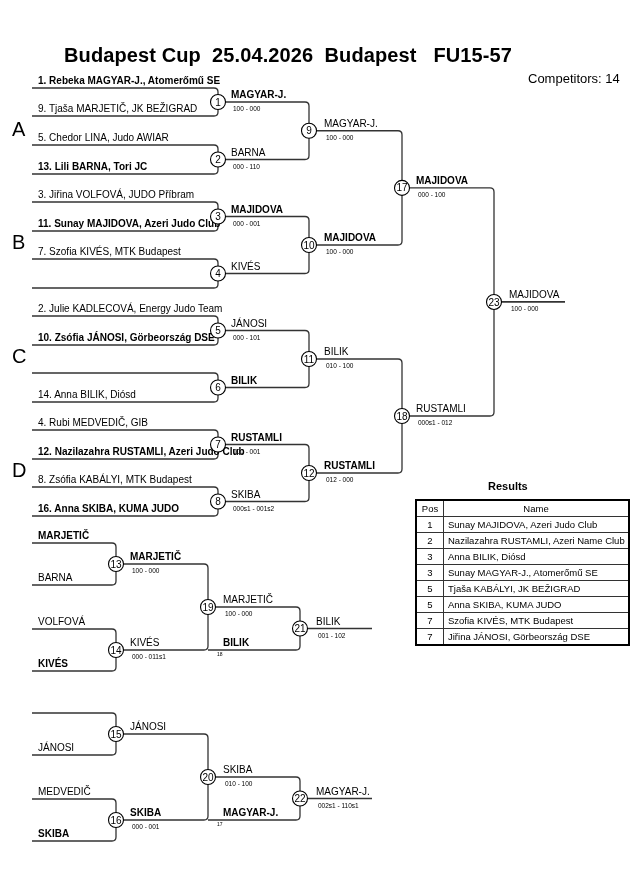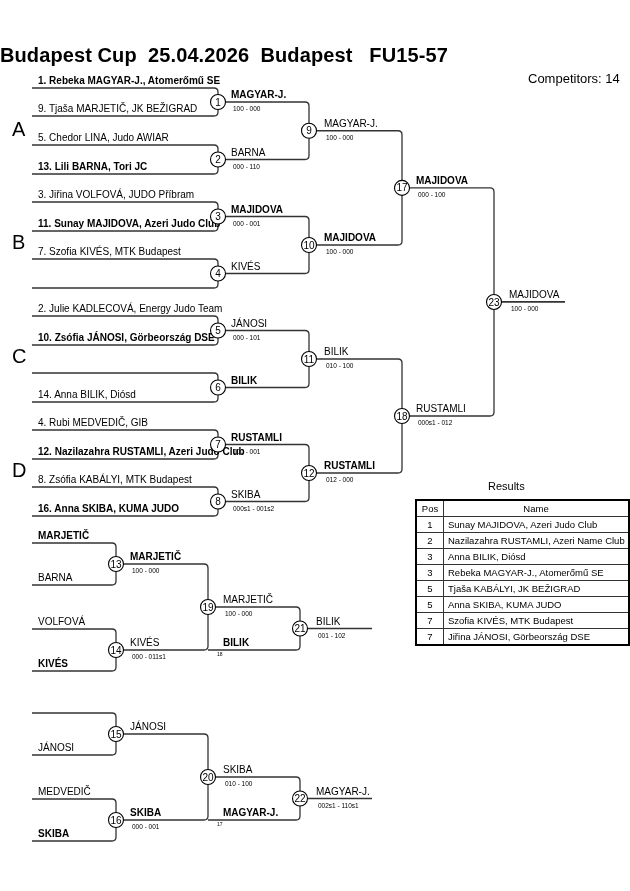--- a/index.html
+++ b/index.html
@@ -1,22 +1,22 @@
 <!DOCTYPE html>
 <html><head>
 <meta charset="utf-8">
 <style>
   html, body { margin: 0; padding: 0; background: #ffffff; }
   body { width: 630px; height: 891px; position: relative; overflow: hidden; font-family: "Liberation Sans", sans-serif; color: #000; }
-  #title { position: absolute; left: 0; top: 44px; width: 576px; font-weight: bold; font-size: 20px; white-space: pre; letter-spacing: 0.1px; }
+  #title { position: absolute; left: 0; top: 44px; width: 576px; text-align: center; font-weight: bold; font-size: 20px; white-space: pre; letter-spacing: 0.1px; }
   #competitors { position: absolute; left: 528px; top: 71px; font-size: 13px; }
   svg#bracket { position: absolute; left: 0; top: 0; }
   svg text { font-family: "Liberation Sans", sans-serif; }
   .pool { position: absolute; font-size: 20px; left: 12px; }
-  #results-title { position: absolute; left: 488px; top: 480px; font-size: 11px; font-weight: normal; }
+  #results-title { position: absolute; left: 488px; top: 480px; font-size: 11px; font-weight: bold; }
   table#results { position: absolute; left: 415px; top: 499px; border-collapse: collapse; border: 2px solid #000; font-size: 9.5px; background: #fff; }
   table#results th, table#results td { border: 1px solid #333; height: 15px; padding: 0 4px; white-space: nowrap; }
   table#results th { font-weight: normal; }
   table#results td.pos { text-align: center; width: 24px; }
   table#results td.name { width: 176px; overflow: visible; max-width: 176px; }
   table#results th.pos { width: 24px; }
   table#results th.name { width: 176px; }
 </style>
 </head>
 <body>
@@ -191,21 +191,21 @@
       <tr>
         <td class="pos">2</td>
         <td class="name">Nazilazahra RUSTAMLI, Azeri Name Club</td>
       </tr>
       <tr>
         <td class="pos">3</td>
         <td class="name">Anna BILIK, Diósd</td>
       </tr>
       <tr>
         <td class="pos">3</td>
-        <td class="name">Rebeka MAGYAR-J., Atomerőmű SE</td>
+        <td class="name">Sunay MAGYAR-J., Atomerőmű SE</td>
       </tr>
       <tr>
         <td class="pos">5</td>
         <td class="name">Tjaša KABÁLYI, JK BEŽIGRAD</td>
       </tr>
       <tr>
         <td class="pos">5</td>
         <td class="name">Anna SKIBA, KUMA JUDO</td>
       </tr>
       <tr>

